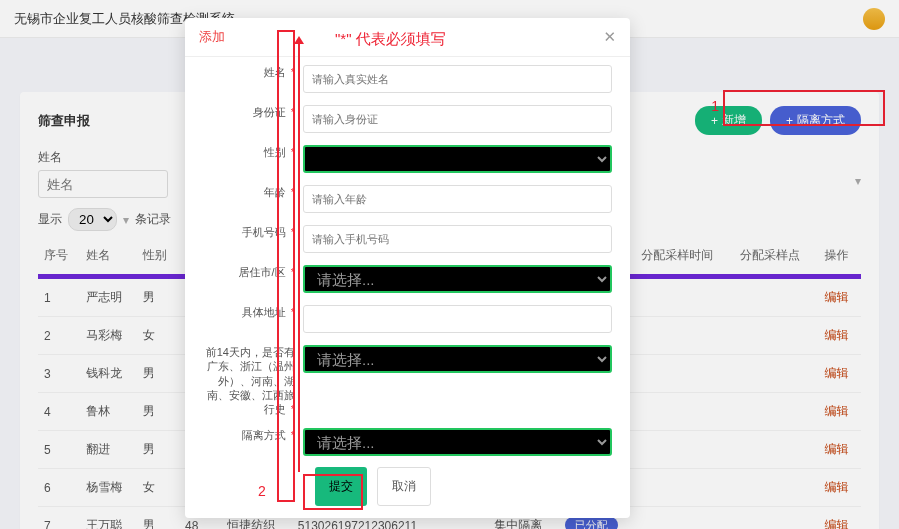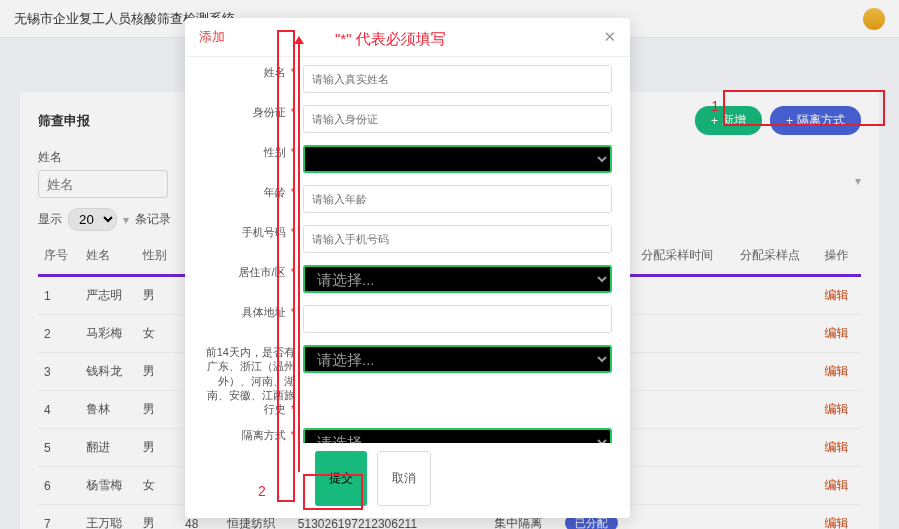--- a/index.html
+++ b/index.html
@@ -16,21 +16,21 @@
 .card-title { font-size: 13px; font-weight: 600; }
 .spacer { flex: 1; }
 .btn { border: none; border-radius: 14px; padding: 6px 16px; font-size: 12px; cursor: pointer; display: inline-flex; align-items: center; gap: 4px; }
 .btn-green { background: #17b97c; color: #fff; }
 .btn-blue { background: #4a63d8; color: #fff; }
 .filter-row { margin-bottom: 10px; color: #555; }
 .filter-input { margin-top: 4px; width: 130px; height: 28px; border: 1px solid #ddd; border-radius: 3px; padding: 0 8px; color: #aaa; }
 .show-row { color: #555; margin: 8px 0 6px; display: flex; align-items: center; gap: 6px; }
 .select-small { border: 1px solid #ddd; border-radius: 10px; padding: 2px 6px; }
 table { width: 100%; border-collapse: collapse; font-size: 12px; }
-th { text-align: left; color: #666; font-weight: 500; padding: 10px 6px; border-bottom: 3px solid #6d28d9; }
+th { text-align: left; color: #666; font-weight: 500; padding: 10px 6px; border-bottom: 5px solid #6d28d9; }
 td { padding: 10px 6px; border-bottom: 1px solid #f3f3f3; color: #555; }
 .badge { background: #4a63d8; color: #fff; border-radius: 10px; padding: 2px 10px; font-size: 11px; }
 .link-edit { color: #c2410c; cursor: pointer; }
 .red-box-1 { position: absolute; border: 2px solid #e23; top: 90px; right: 14px; width: 162px; height: 36px; pointer-events: none; }
 .red-1 { position: absolute; color: #e23; font-size: 14px; top: 98px; right: 180px; }
 .red-box-col { position: absolute; border: 2px solid #e23; top: 30px; left: 277px; width: 18px; height: 472px; pointer-events: none; z-index: 60; }
 .red-box-submit { position: absolute; border: 2px solid #e23; top: 474px; left: 303px; width: 60px; height: 36px; pointer-events: none; z-index: 60; }
 .red-2 { position: absolute; color: #e23; font-size: 14px; top: 483px; left: 258px; z-index: 60; }
 .red-note { position: absolute; color: #e23; font-size: 15px; font-weight: 500; top: 30px; left: 335px; z-index: 60; }
 .red-arrow { position: absolute; top: 42px; left: 298px; width: 2px; height: 430px; background: #e23; z-index: 59; }
@@ -41,21 +41,21 @@
 .modal-title { font-size: 13px; color: #ef4444; }
 .close-x { margin-left: auto; cursor: pointer; color: #999; font-size: 15px; }
 .modal-body { padding: 8px 18px 4px; overflow-y: auto; flex: 1; }
 .form-row { display: flex; align-items: flex-start; margin-bottom: 12px; }
 .form-label { width: 100px; text-align: right; font-size: 11px; color: #555; padding-right: 8px; line-height: 1.3; }
 .req { color: #e23; margin-left: 2px; }
 .form-input { flex: 1; height: 28px; border: 1px solid #ddd; border-radius: 3px; padding: 0 8px; font-size: 11px; color: #999; background: #fff; }
 .form-select { flex: 1; height: 28px; border: 2px solid #22c55e; border-radius: 3px; padding: 0 8px; font-size: 15px; color: #999; background: #000000; }
 .modal-foot { display: flex; gap: 10px; padding: 8px 18px 12px 130px; }
 .btn-submit { background: #17b97c; color: #000000; border: none; padding: 6px 14px; border-radius: 3px; cursor: pointer; font-size: 12px; }
-.btn-cancel { background: #fff; color: #555; border: 1px solid #ddd; padding: 18px 14px; border-radius: 3px; cursor: pointer; font-size: 12px; }
+.btn-cancel { background: #fff; color: #555; border: 1px solid #ddd; padding: 10px 14px; border-radius: 3px; cursor: pointer; font-size: 12px; }
 </style>
 </head>
 <body>
 
 <div class="topbar">
   <span class="topbar-title">无锡市企业复工人员核酸筛查检测系统</span>
   <div class="avatar"></div>
 </div>
 
 <div class="subheader">

